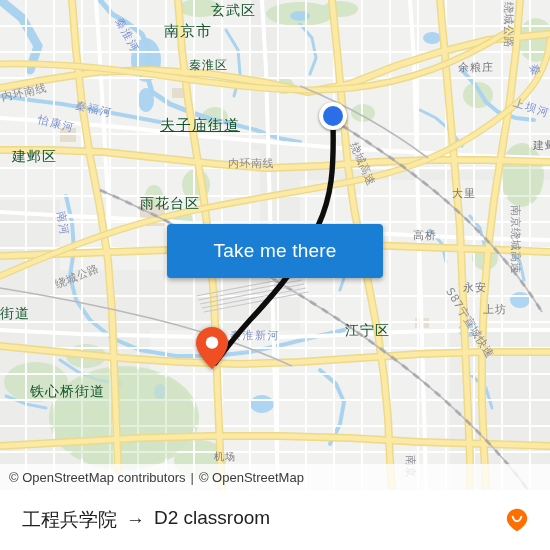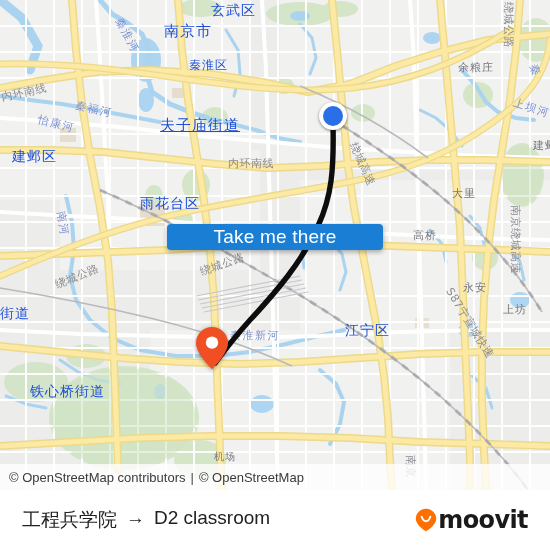--- a/index.html
+++ b/index.html
@@ -38,21 +38,21 @@
 
   
   .maplabel {
     position: absolute;
     white-space: nowrap;
     color: #6b6b70;
     font-family: "DejaVu Sans", sans-serif;
     pointer-events: none;
     letter-spacing: 1px;
   }
-  .maplabel.place   { color: #1d4ed8; }
+  .maplabel.place   { color: #14532d; }
   .maplabel.water   { color: #7b8fd0; letter-spacing: 1.5px; }
   .maplabel.road    { color: #8a8a90; letter-spacing: 0.5px; }
   .maplabel.small   { color: #76767c; }
 
   
   #route-layer {
     position: absolute;
     left: 0; top: 0;
     width: 550px; height: 490px;
     pointer-events: none;
@@ -81,21 +81,21 @@
     width: 34px; height: 44px;
     filter: drop-shadow(0 1px 2px rgba(0,0,0,.4));
   }
 
   
   #take-me-there {
     position: absolute;
     left: 167px;
     top: 224px;
     width: 216px;
-    height: 26px;
+    height: 54px;
     border: none;
     border-radius: 4px;
     background: #1a7fd4;
     color: #ffffff;
     font-size: 19px;
     font-family: "Liberation Sans", sans-serif;
     letter-spacing: .2px;
     cursor: pointer;
     box-shadow: 0 2px 5px rgba(0,0,0,.32);
     padding: 0;
@@ -368,21 +368,21 @@
         <div class="maplabel place" style="left: 160px; top: 116px; font-size: 15px; text-decoration: underline;">夫子庙街道</div>
         <div class="maplabel place" style="left: 12px; top: 148px; font-size: 14px;">建邺区</div>
         <div class="maplabel place" style="left: 140px; top: 195px; font-size: 14px;">雨花台区</div>
         <div class="maplabel place" style="left: 345px; top: 322px; font-size: 14px;">江宁区</div>
         <div class="maplabel place" style="left: 30px; top: 383px; font-size: 14px; text-align: right;">铁心桥街道</div>
         <div class="maplabel place" style="left: 0px; top: 305px; font-size: 14px;">街道</div>
         <div class="maplabel small" style="left: 458px; top: 60px; font-size: 11px;">余粮庄</div>
         <div class="maplabel small" style="left: 452px; top: 186px; font-size: 11px;">大里</div>
         <div class="maplabel small" style="left: 413px; top: 228px; font-size: 11px;">高桥</div>
         <div class="maplabel small" style="left: 463px; top: 280px; font-size: 11px;">永安</div>
-        <div class="maplabel small" style="left: 503px; top: 302px; font-size: 11px;">上坊</div>
+        <div class="maplabel small" style="left: 483px; top: 302px; font-size: 11px;">上坊</div>
         <div class="maplabel small" style="left: 214px; top: 450px; font-size: 10px;">机场</div>
         <div class="maplabel small" style="left: 533px; top: 138px; font-size: 11px;">建邺</div>
         <div class="maplabel road" style="left: 228px; top: 156px; font-size: 11px;">内环南线</div>
         <div class="maplabel road" style="left: 0px; top: 90px; font-size: 11px; transform: rotate(-12deg); transform-origin: left top;">内环南线</div>
         <div class="maplabel road" style="left: 53px; top: 278px; font-size: 11px; transform: rotate(-22deg); transform-origin: left top;">绕城公路</div>
         <div class="maplabel road" style="left: 198px; top: 265px; font-size: 11px; transform: rotate(-20deg); transform-origin: left top;">绕城公路</div>
         <div class="maplabel road" style="left: 516px; top: 2px; font-size: 11px; transform: rotate(90deg); transform-origin: left top;">绕城公路</div>
         <div class="maplabel road" style="left: 360px; top: 140px; font-size: 11px; transform: rotate(66deg); transform-origin: left top;">绕城高速</div>
         <div class="maplabel road" style="left: 523px; top: 205px; font-size: 11px; transform: rotate(90deg); transform-origin: left top;">南京绕城高速</div>
         <div class="maplabel road" style="left: 455px; top: 285px; font-size: 11px; transform: rotate(58deg); transform-origin: left top;">S87宁宣城快速</div>
@@ -425,17 +425,16 @@
       <span id="trip-origin">工程兵学院</span>
       <span id="trip-arrow">→</span>
       <span id="trip-dest">D2 classroom</span>
     </div>
 
     <div id="moovit-logo">
       <svg width="22" height="24" viewBox="0 0 22 24">
         <path d="M11 0.8 C5.3 0.8 0.8 5.2 0.8 10.8 C0.8 17.6 11 23.4 11 23.4 C11 23.4 21.2 17.6 21.2 10.8 C21.2 5.2 16.7 0.8 11 0.8 Z" fill="#ff6f00"></path>
         <path d="M6.6 8.6 C7.5 11.6 9 13.2 11 13.2 C13 13.2 14.5 11.6 15.4 8.6" fill="none" stroke="#ffffff" stroke-width="1.9" stroke-linecap="round"></path>
       </svg>
-      <span id="moovit-wordmark">moovit</span>
     </div>
   </div>
 
 </div>
 
 </body></html>

